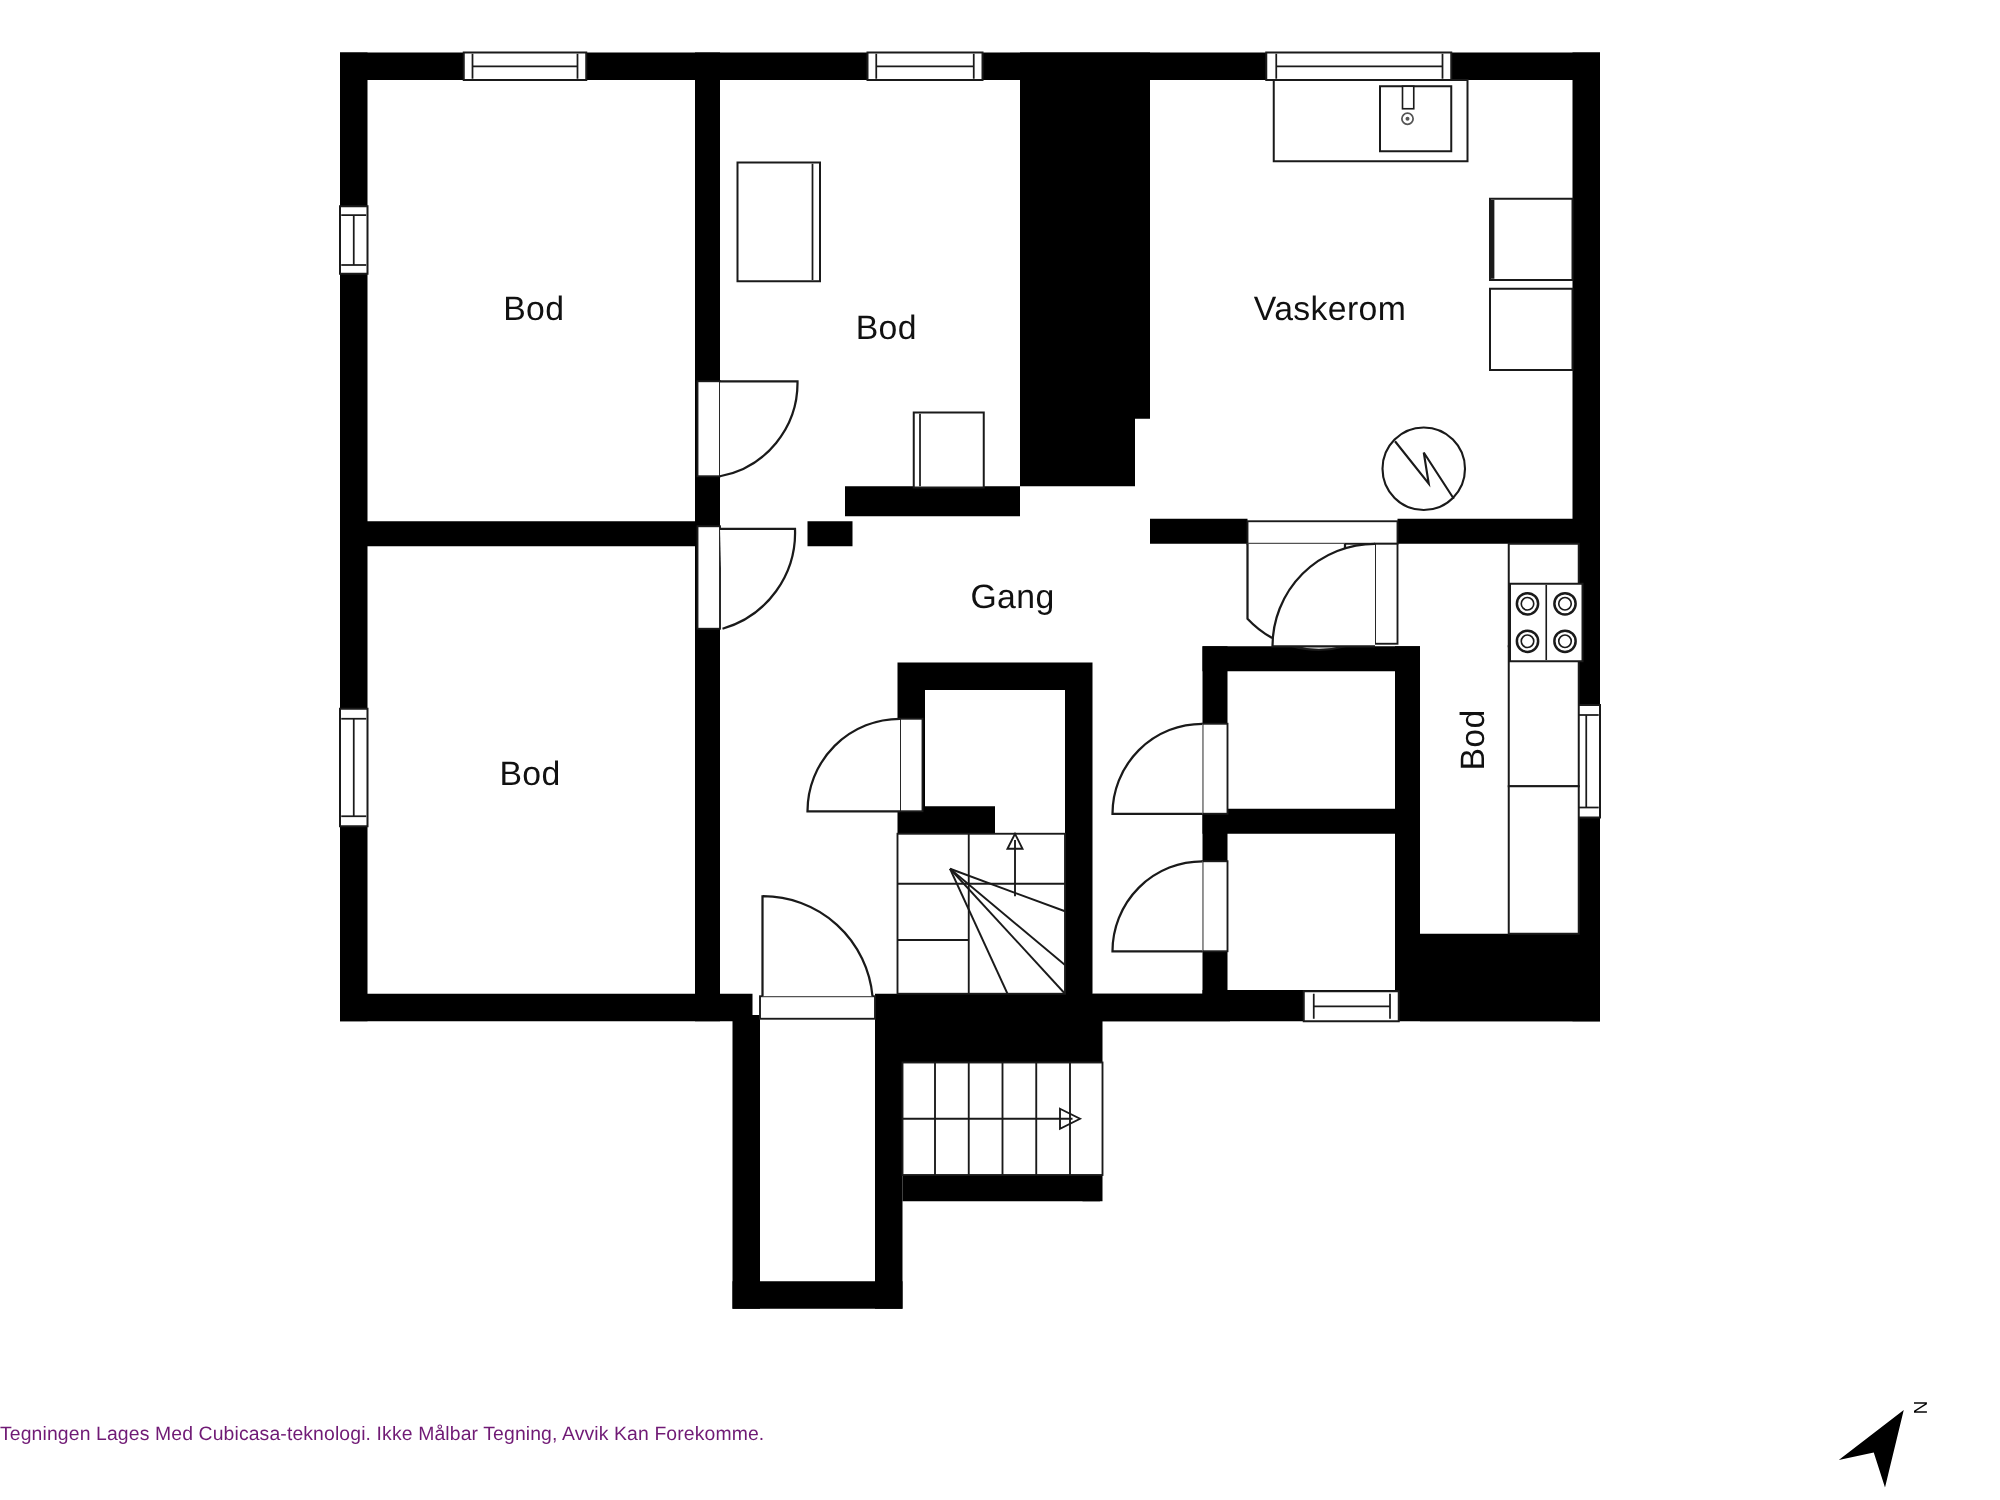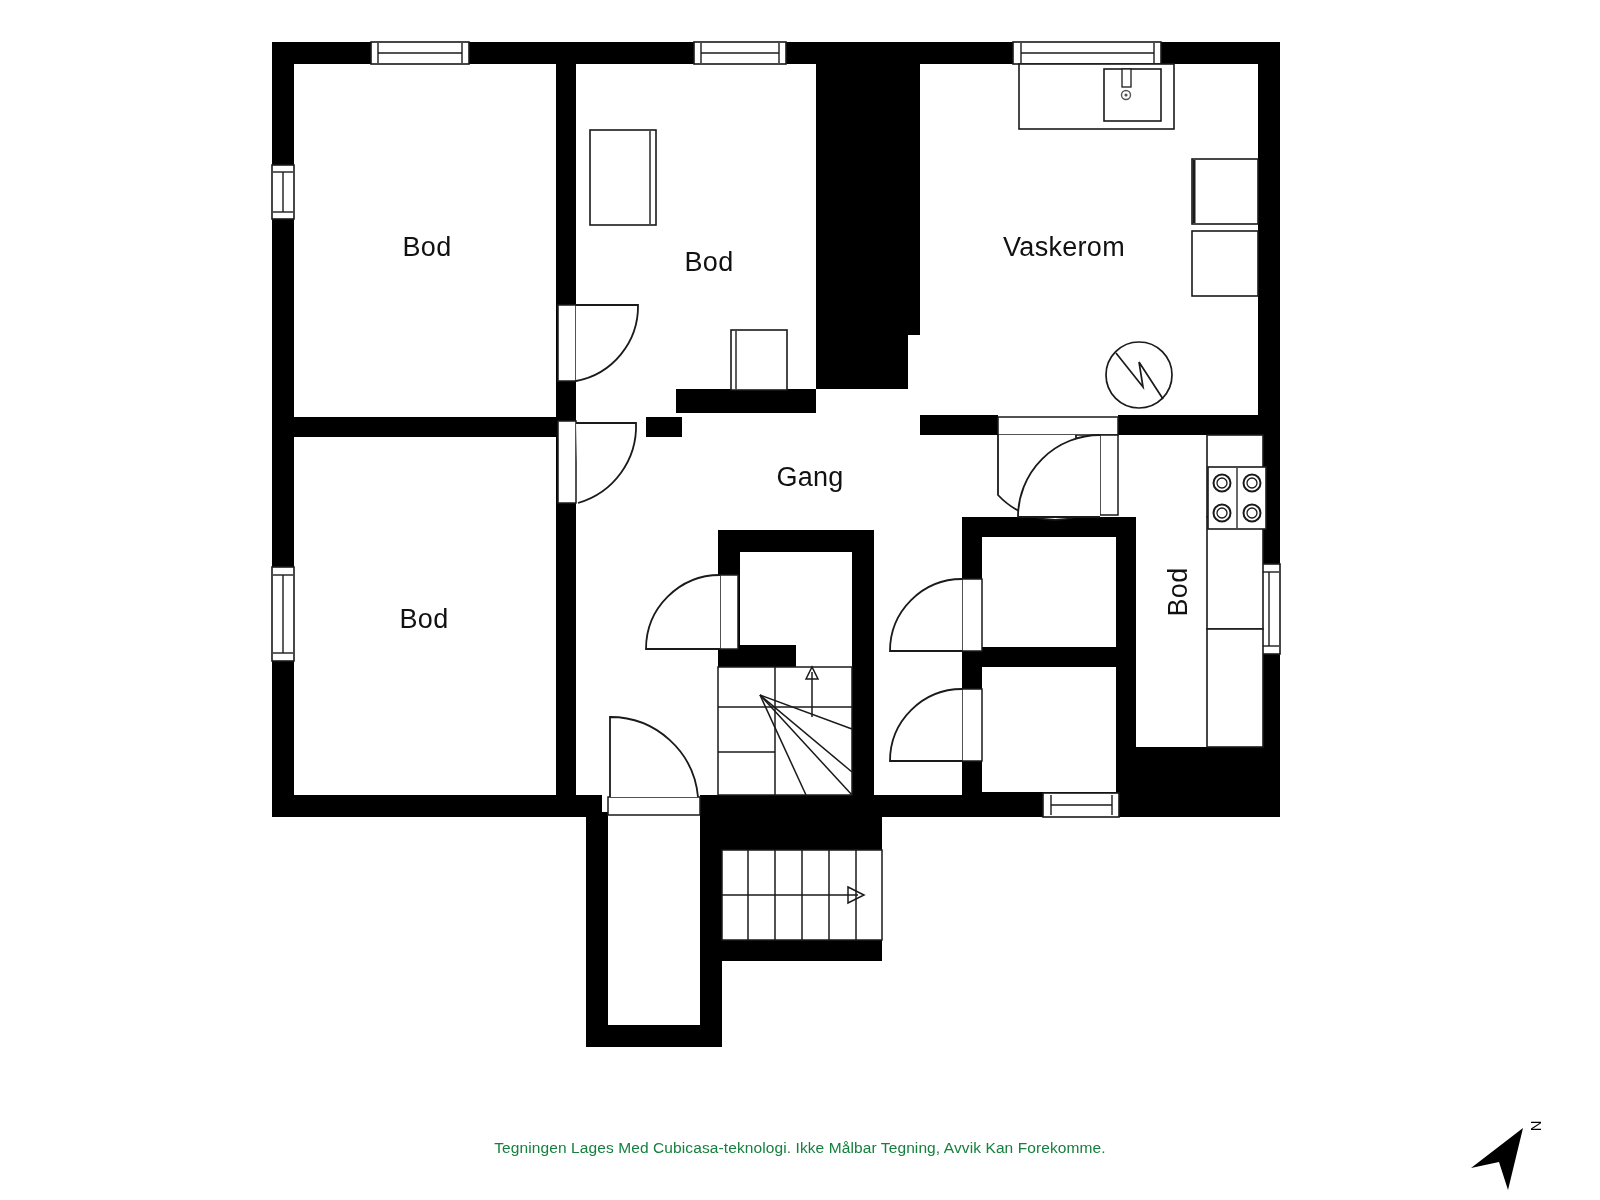--- a/index.html
+++ b/index.html
@@ -34,24 +34,24 @@
     fill: #111111;
     text-anchor: middle;
     dominant-baseline: middle;
     letter-spacing: 0.3px;
   }
   .footer-note {
     position: absolute;
     left: 0;
     top: 1122px;
     width: 1600px;
-    text-align: center;
+    text-align: left;
     font-family: "Liberation Sans", sans-serif;
     font-size: 15.5px;
-    color: #15803d;
+    color: #701a75;
     letter-spacing: 0.1px;
   }
   .brand-logo {
     position: absolute;
     left: 28px;
     top: 1040px;
     width: 260px;
     height: 130px;
   }
   .brand-logo svg { display: block; }

